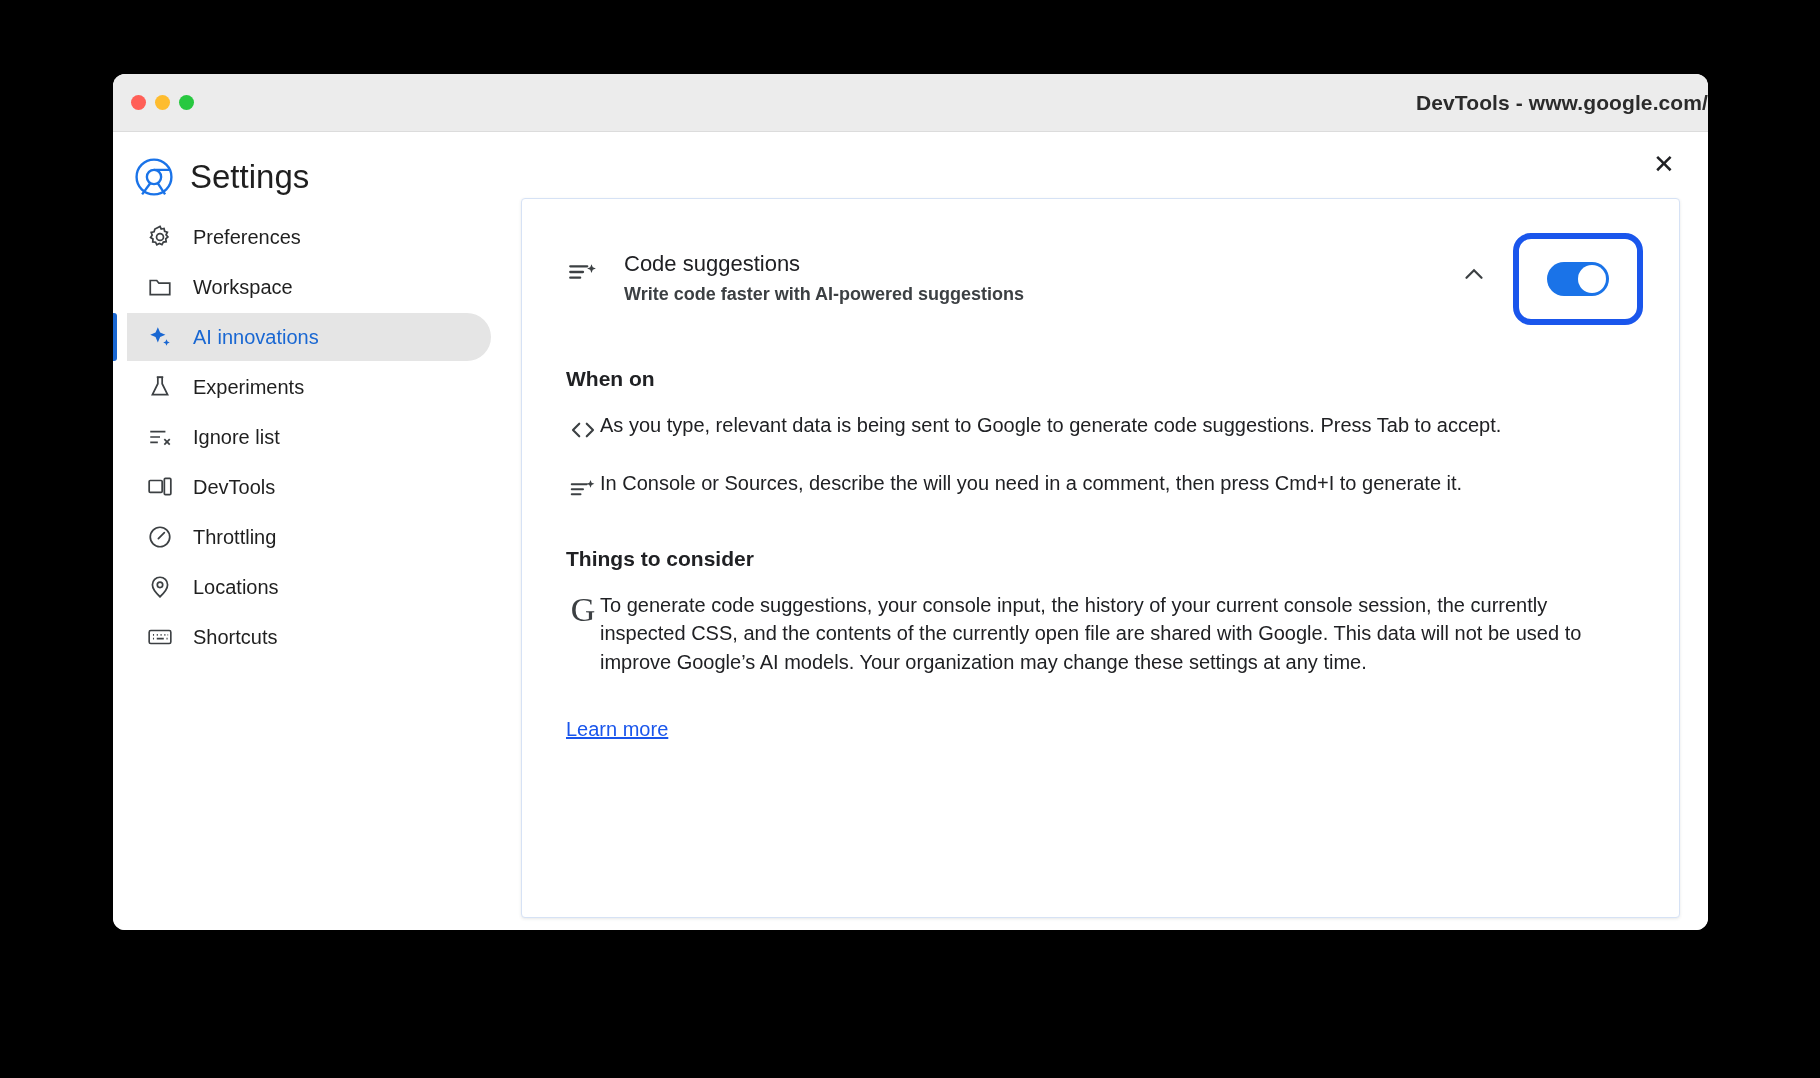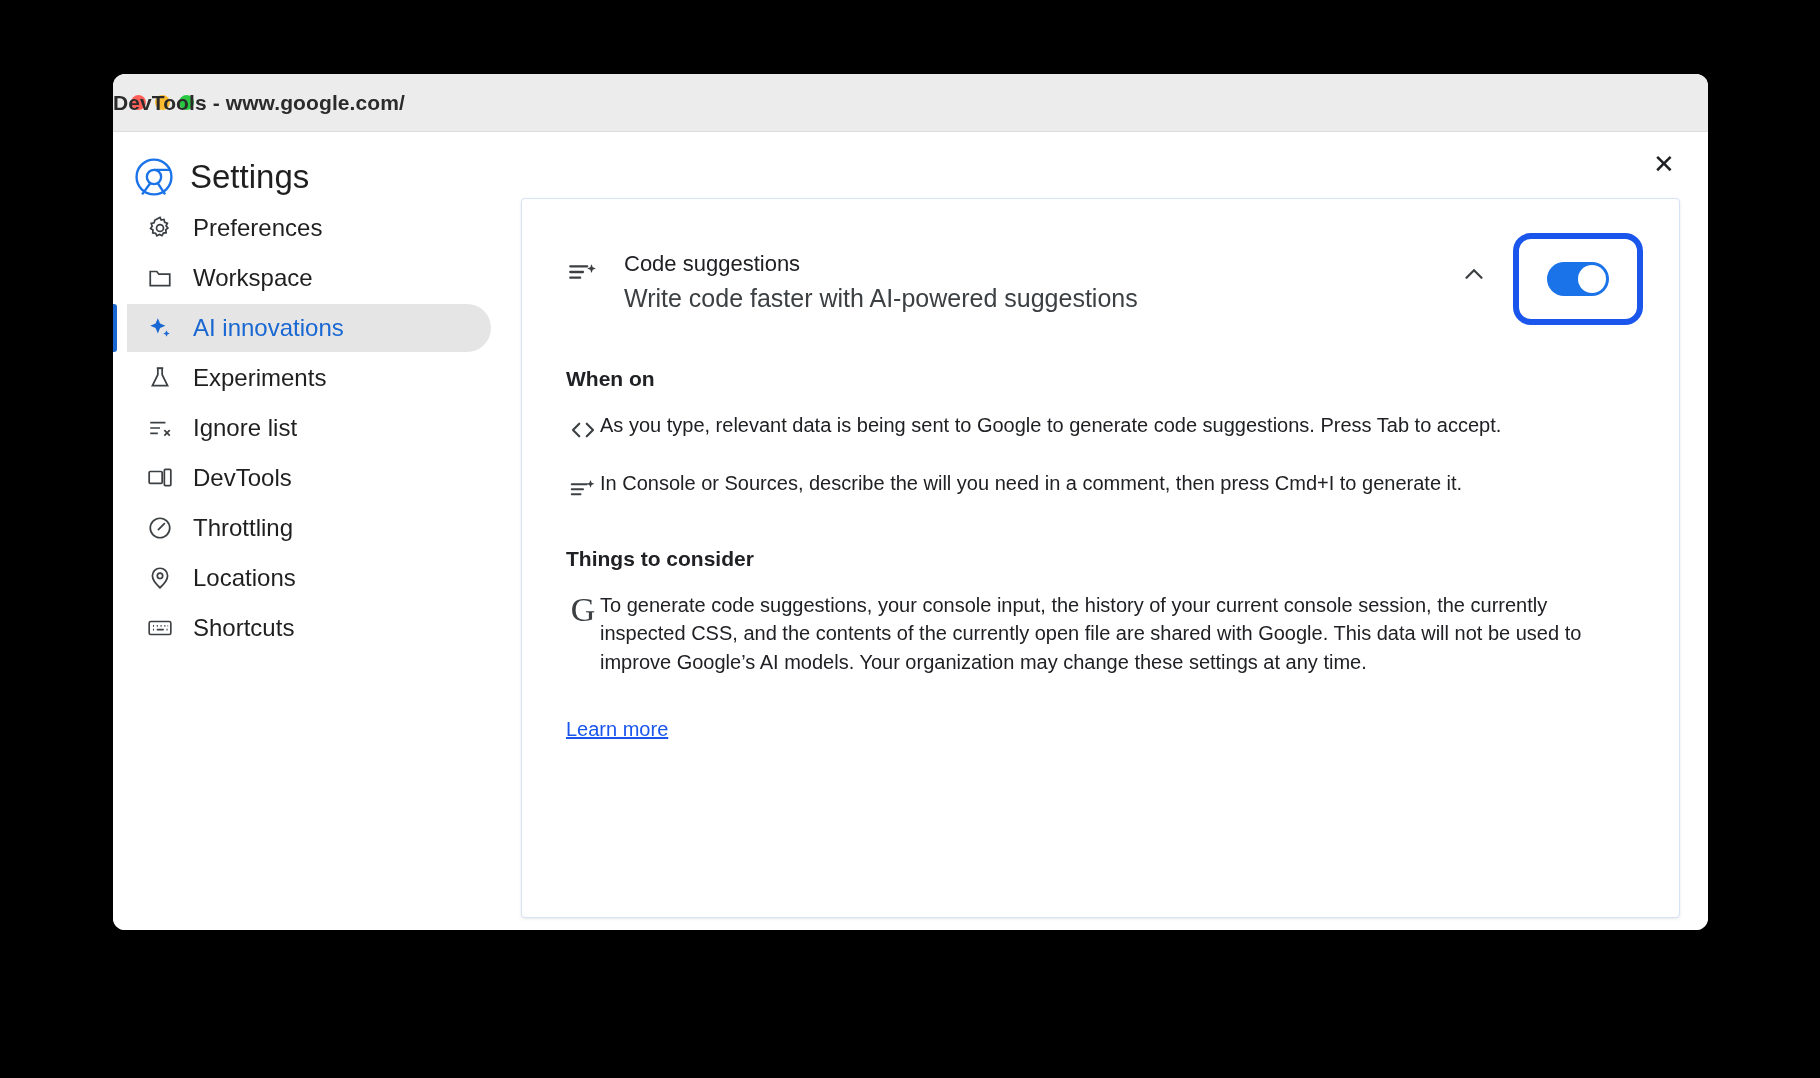--- a/index.html
+++ b/index.html
@@ -43,21 +43,21 @@
     width: 15px;
     height: 15px;
     border-radius: 50%;
   }
   .light.red    { background: #ff5f57; }
   .light.yellow { background: #febc2e; }
   .light.green  { background: #28c840; }
   #window-title {
     position: absolute;
     left: 0; right: 0;
-    text-align: left;
+    text-align: right;
     font-size: 21px;
     font-weight: bold;
     color: #2b2b2b;
     letter-spacing: 0.1px;
     pointer-events: none;
   }
 
   
   #body {
     display: flex;
@@ -70,42 +70,42 @@
   #sidebar {
     width: 400px;
     padding-top: 26px;
     flex: 0 0 400px;
   }
   #settings-header {
     display: flex;
     align-items: center;
     gap: 17px;
     padding-left: 22px;
-    margin-bottom: 8px;
+    margin-bottom: 17px;
   }
   #settings-title {
     font-size: 33px;
     color: #1f1f1f;
     font-weight: 400;
   }
   .chrome-logo {
     width: 38px;
     height: 38px;
     flex: 0 0 38px;
   }
   .nav-item {
     display: flex;
     align-items: center;
     gap: 20px;
     height: 48px;
     margin: 2px 22px 2px 14px;
     padding-left: 20px;
     border-radius: 0 24px 24px 0;
     color: #1f1f1f;
-    font-size: 24px;
+    font-size: 20px;
     cursor: pointer;
     position: relative;
   }
   .nav-item .nav-icon {
     width: 26px;
     height: 26px;
     flex: 0 0 26px;
     display: flex;
     align-items: center;
     justify-content: center;
@@ -173,22 +173,23 @@
     color: #3c4043;
     margin-top: 4px;
   }
   .card-header-text { flex: 1; }
   .card-title {
     font-size: 22px;
     color: #202124;
     margin-bottom: 7px;
   }
   .card-subtitle {
-    font-size: 25px;
-    color: #3c4043;
+    font-size: 18px;
+    color: #3c4043;
+    font-weight: bold;
   }
   .chevron {
     width: 30px;
     height: 30px;
     margin-top: 8px;
     color: #3c4043;
     cursor: pointer;
     flex: 0 0 30px;
   }
 

